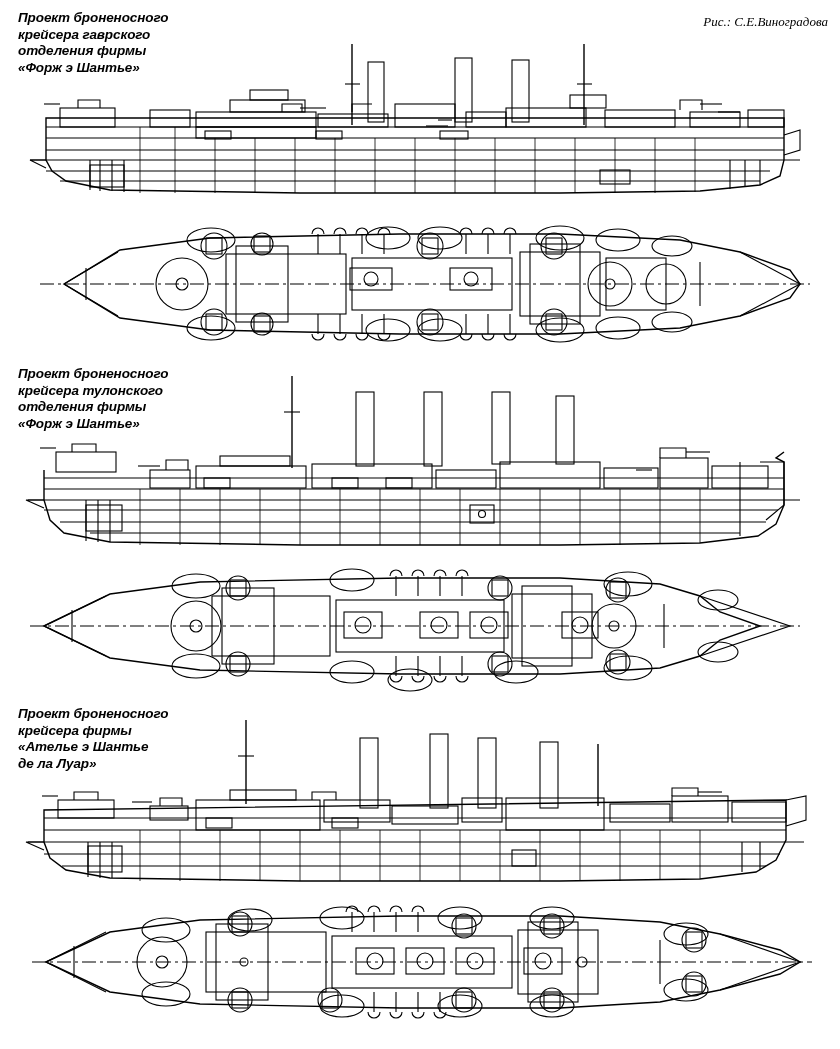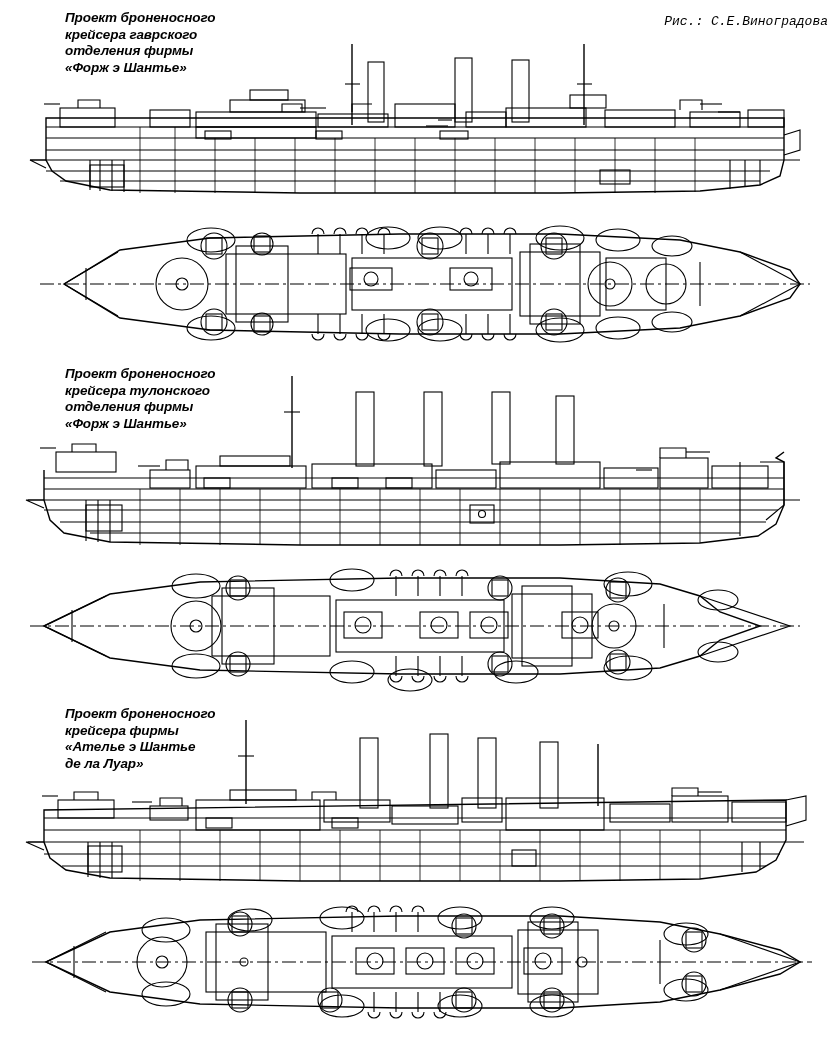--- a/index.html
+++ b/index.html
@@ -23,27 +23,26 @@
   .caption {
     position: absolute;
     font-family: "Liberation Sans", sans-serif;
     font-weight: bold;
     font-style: italic;
     font-size: 13.5px;
     line-height: 16.5px;
     color: #000;
     white-space: pre-line;
     letter-spacing: -0.1px;
-    margin-left: 47px;
   }
   .credit {
     position: absolute;
     right: 12px;
     top: 14px;
-    font-family: Liberation Mono, monospace;
+    font-family: Liberation Serif, serif;
     font-style: italic;
     font-size: 13px;
     color: #000;
     text-align: right;
   }
   .cap1 { left: 18px; top: 10px; }
   .cap2 { left: 18px; top: 366px; }
   .cap3 { left: 18px; top: 706px; }
 
   .plate {

